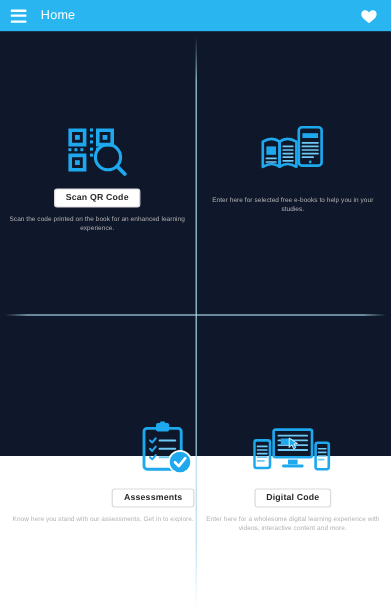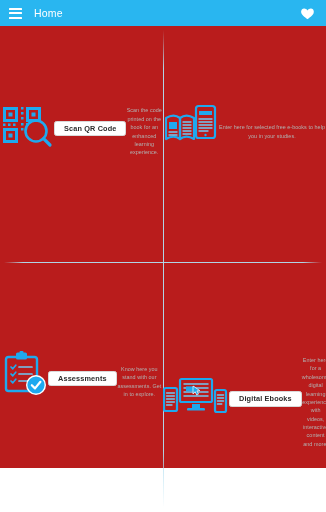--- a/index.html
+++ b/index.html
@@ -9,22 +9,22 @@
   body {
     width: 326px;
     height: 512px;
     background: #ffffff;
     font-family: "Liberation Sans", sans-serif;
     overflow: hidden;
   }
   #app {
     position: relative;
     width: 326px;
-    height: 468px;
-    background: #b91c1c;
+    height: 380px;
+    background: #0f172a;
   }
 
   
   .appbar {
     position: absolute;
     top: 0; left: 0;
     width: 326px;
     height: 26px;
     background: #29B6F0;
     display: flex;
@@ -93,25 +93,26 @@
         rgba(176,222,240,0.95) 6%,
         rgba(176,222,240,0.95) 94%,
         rgba(176,222,240,0) 100%);
   }
 
   .cell {
     position: absolute;
     width: 162px;
     box-sizing: border-box;
     display: flex;
+    flex-direction: column;
     align-items: center;
   }
   .cell-tl { left: 0;     top: 74px; }
   .cell-tr { left: 163px; top: 74px; }
-  .cell-bl { left: 0;     top: 324px; }
+  .cell-bl { left: 0;     top: 324px; align-items: flex-end; }
   .cell-br { left: 163px; top: 324px; }
 
   .card-icon {
     height: 48px;
     display: flex;
     align-items: flex-end;
     justify-content: center;
     margin-bottom: 9px;
   }
   .pill {
@@ -283,18 +284,18 @@
 
           <rect x="52" y="13" width="11" height="22" rx="1.8" fill="none" stroke="#1EA9EF" stroke-width="2.2"></rect>
           <g stroke="#6FC9F5" stroke-width="1.3" stroke-linecap="round">
             <line x1="54.4" y1="18" x2="60.6" y2="18"></line>
             <line x1="54.4" y1="21" x2="60.6" y2="21"></line>
             <line x1="54.4" y1="24" x2="60.6" y2="24"></line>
             <line x1="54.4" y1="27" x2="58.8" y2="27"></line>
           </g>
         </svg>
       </div>
-      <div class="pill">Digital Ebooks</div>
+      <div class="pill">Digital Code</div>
       <div class="caption">Enter here for a wholesome digital learning experience with videos, interactive content and more.</div>
     </div>
 
   </div>
 </div>
 
 </body></html>

